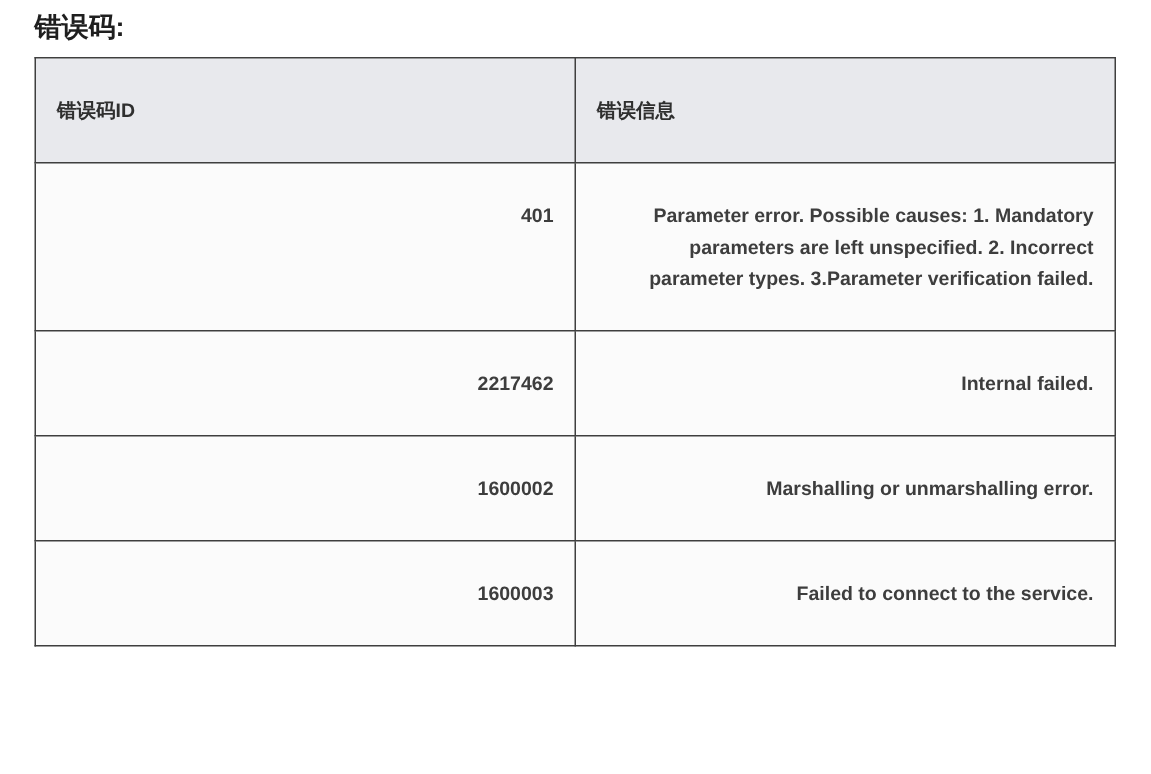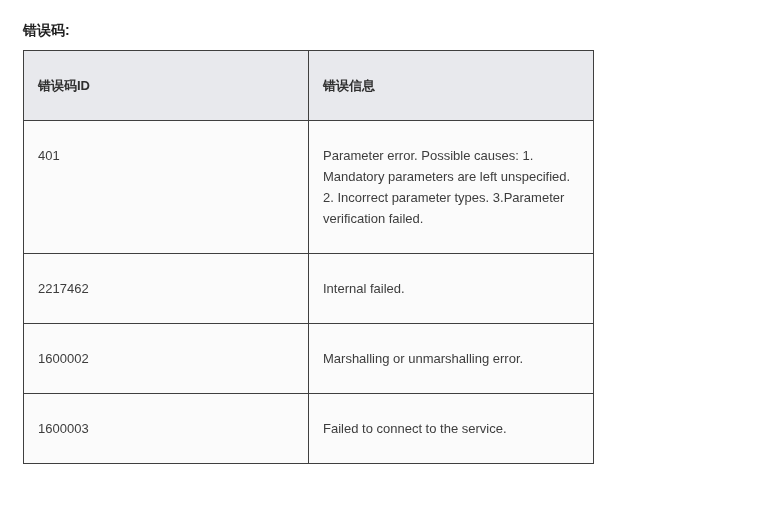--- a/index.html
+++ b/index.html
@@ -17,50 +17,51 @@
     height:516px;
     background:#ffffff;
     font-family:"Liberation Sans", sans-serif;
     color:var(--text-color);
     overflow:hidden;
   }
   .page{
     padding:8px 23px 0 23px;
   }
   .page-title{
-    font-size:14px;
+    font-size:18px;
     font-weight:bold;
     color:var(--title-color);
-    margin:14px 0 12px 0;
+    margin:2px 0 12px 0;
     line-height:16px;
   }
   table.error-table{
     border-collapse:collapse;
-    width:571px;
+    width:721px;
     table-layout:fixed;
     font-size:13px;
   }
   table.error-table col{width:50%;}
   table.error-table th,
   table.error-table td{
     border:1px solid var(--border-color);
     text-align:left;
     vertical-align:top;
     padding:24px 14px;
     line-height:21px;
     word-wrap:break-word;
   }
   table.error-table th{
     background:var(--header-bg);
     font-weight:bold;
     color:#2f2f2f;
   }
   table.error-table td{
     background:var(--row-bg);
-    font-weight:normal;
+    font-weight:bold;
+    text-align:right;
   }
 </style>
 </head>
 <body>
 
 <div class="page">
   <div class="page-title">错误码:</div>
 
   <table class="error-table">
     <colgroup>

